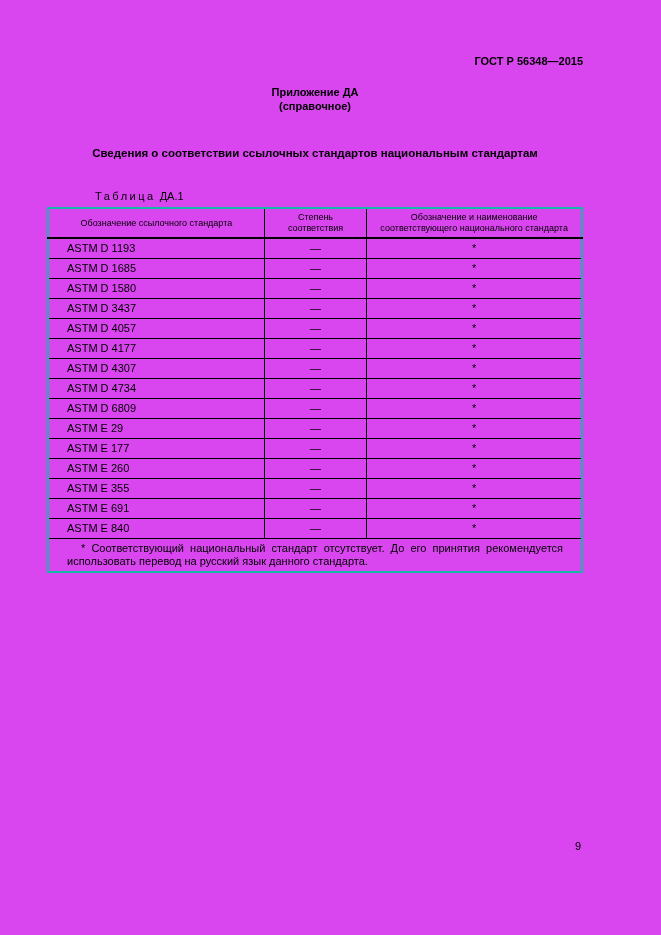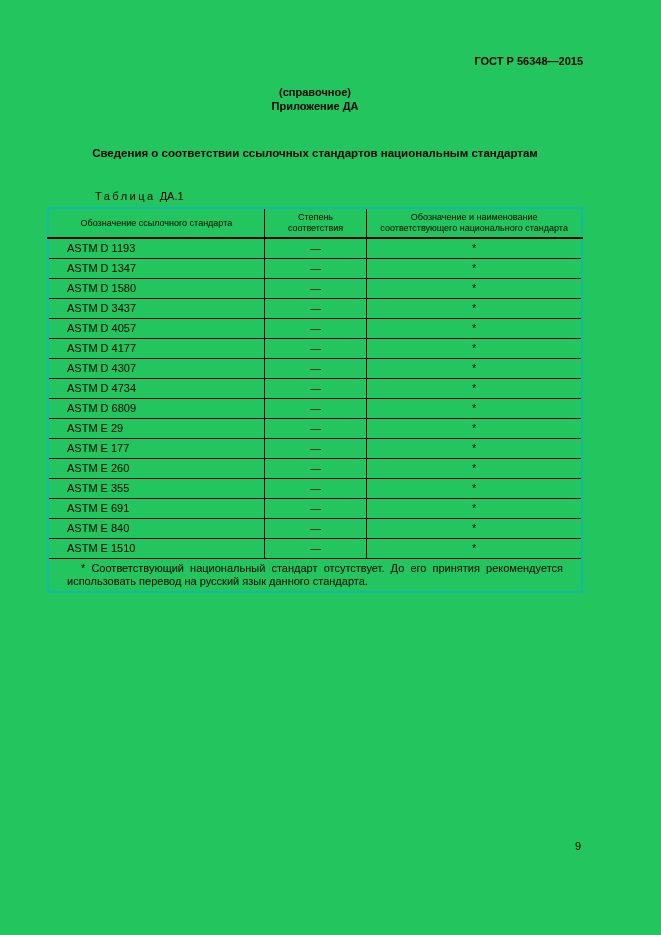--- a/index.html
+++ b/index.html
@@ -1,21 +1,21 @@
 <!DOCTYPE html>
 <html><head>
 <meta charset="utf-8">
 <style>
   * { box-sizing: border-box; }
   html, body { margin: 0; padding: 0; background: #ffffff; }
   .page {
     position: relative;
     width: 661px;
     height: 935px;
-    background: #22c55e;
+    background: #d946ef;
     color: #000000;
     font-family: "Liberation Sans", sans-serif;
     overflow: hidden;
   }
   .content {
     position: absolute;
     left: 47px;
     top: 55px;
     width: 536px;
   }
@@ -90,22 +90,22 @@
 </style>
 </head>
 <body>
 
 <div class="page">
   <div class="content">
 
     <div class="doc-code">ГОСТ Р 56348—2015</div>
 
     <div class="appendix">
+      <div>Приложение ДА</div>
       <div>(справочное)</div>
-      <div>Приложение ДА</div>
     </div>
 
     <div class="section-title">Сведения о соответствии ссылочных стандартов национальным стандартам</div>
 
     <div class="table-label">
       <span class="spaced">Таблица</span><span class="num">ДА.1</span>
     </div>
 
     <table class="std-table">
       <thead>
@@ -116,21 +116,21 @@
         </tr>
       </thead>
       <tbody>
 
       <tr>
             <td class="cell-left">ASTM D 1193</td>
             <td class="cell-center">—</td>
             <td class="cell-center">*</td>
           </tr>
           <tr>
-            <td class="cell-left">ASTM D 1347</td>
+            <td class="cell-left">ASTM D 1685</td>
             <td class="cell-center">—</td>
             <td class="cell-center">*</td>
           </tr>
           <tr>
             <td class="cell-left">ASTM D 1580</td>
             <td class="cell-center">—</td>
             <td class="cell-center">*</td>
           </tr>
           <tr>
             <td class="cell-left">ASTM D 3437</td>
@@ -182,25 +182,20 @@
             <td class="cell-center">—</td>
             <td class="cell-center">*</td>
           </tr>
           <tr>
             <td class="cell-left">ASTM E 691</td>
             <td class="cell-center">—</td>
             <td class="cell-center">*</td>
           </tr>
           <tr>
             <td class="cell-left">ASTM E 840</td>
-            <td class="cell-center">—</td>
-            <td class="cell-center">*</td>
-          </tr>
-          <tr>
-            <td class="cell-left">ASTM E 1510</td>
             <td class="cell-center">—</td>
             <td class="cell-center">*</td>
           </tr>
         </tbody>
       <tfoot>
         <tr>
           <td class="footnote-cell" colspan="3">
             <span class="footnote-text">* Соответствующий национальный стандарт отсутствует. До его принятия рекомендуется использовать перевод на русский язык данного стандарта.</span>
           </td>
         </tr>

